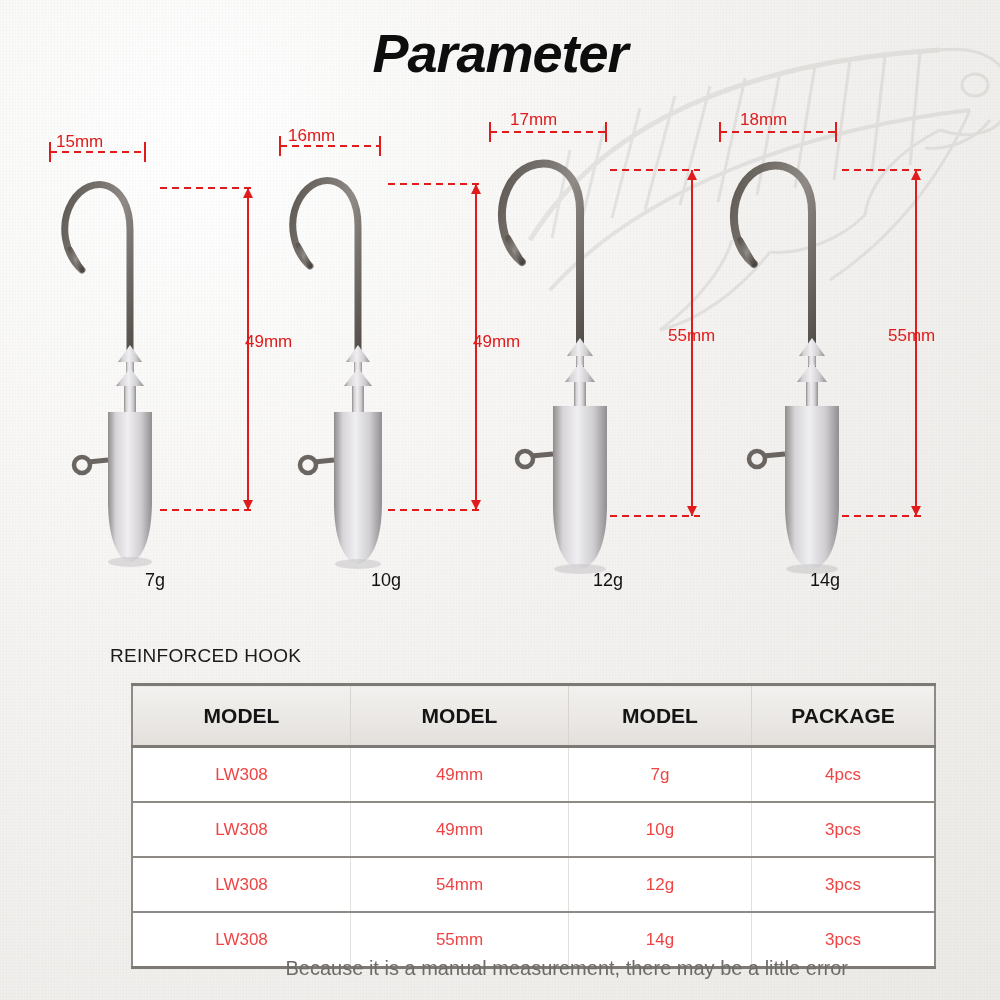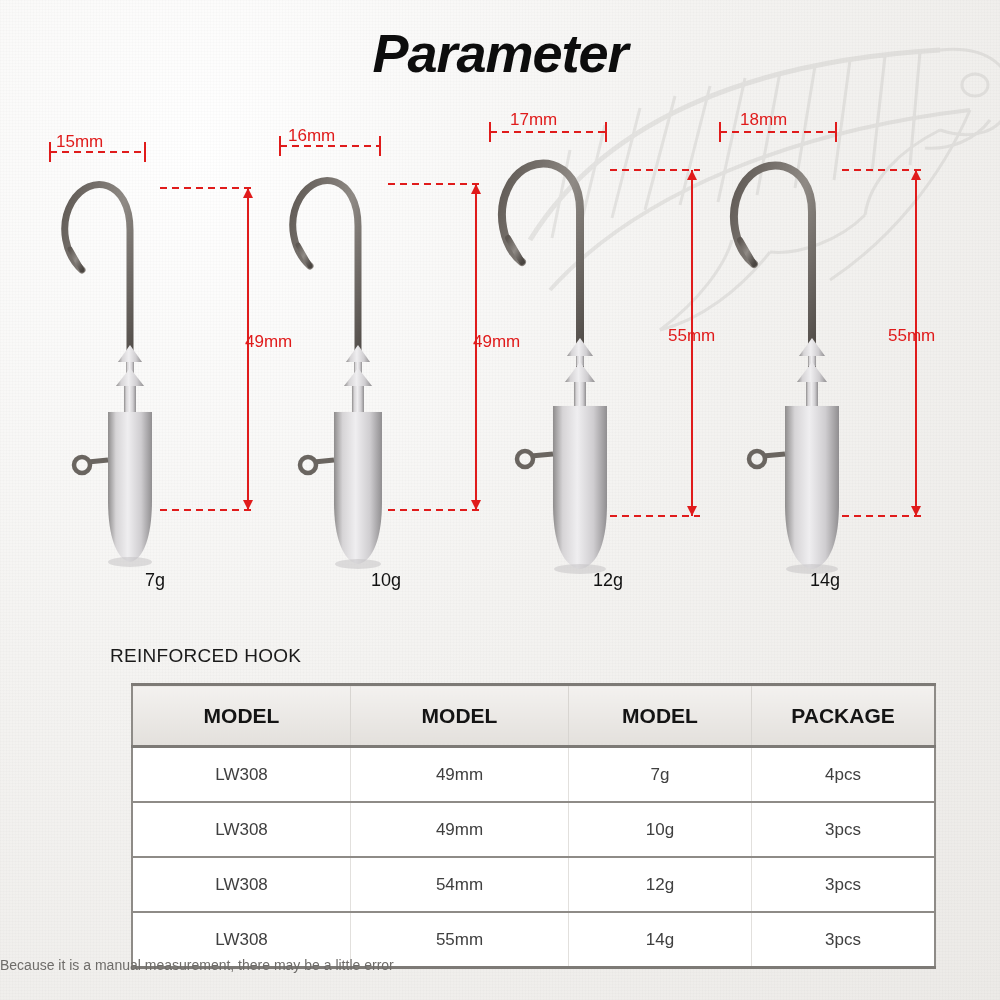--- a/index.html
+++ b/index.html
@@ -139,36 +139,36 @@
     height: 57px;
     text-align: center;
     border-right: 1px solid #d8d5d1;
   }
   thead th:last-child { border-right: none; }
   thead tr { border-bottom: 3px solid #7d7a76; }
   tbody td {
     height: 51px;
     text-align: center;
     font-size: 17px;
-    color: #404040;
+    color: #ef4444;
     border-bottom: 2px solid #8e8b87;
     border-right: 1px solid #e2e0dd;
     background: #fff;
   }
   tbody td:last-child { border-right: none; }
   tbody tr:last-child td { border-bottom: 3px solid #7d7a76; }
   table { border-left: 2px solid #8e8b87; border-right: 2px solid #8e8b87; border-top: 3px solid #7d7a76; margin-left: 26px;}
 
   .footnote {
     position: absolute;
     left: 0;
     top: 957px;
     width: 848px;
-    text-align: left;
-    font-size: 14px;
+    text-align: right;
+    font-size: 20px;
     color: #6e6c69;
   }
 </style>
 </head>
 <body>
 
 <div id="page">
 
   <svg class="watermark" viewBox="0 0 560 400">
     <g stroke="#b9b7b4" stroke-width="3" fill="none" opacity="0.9">

